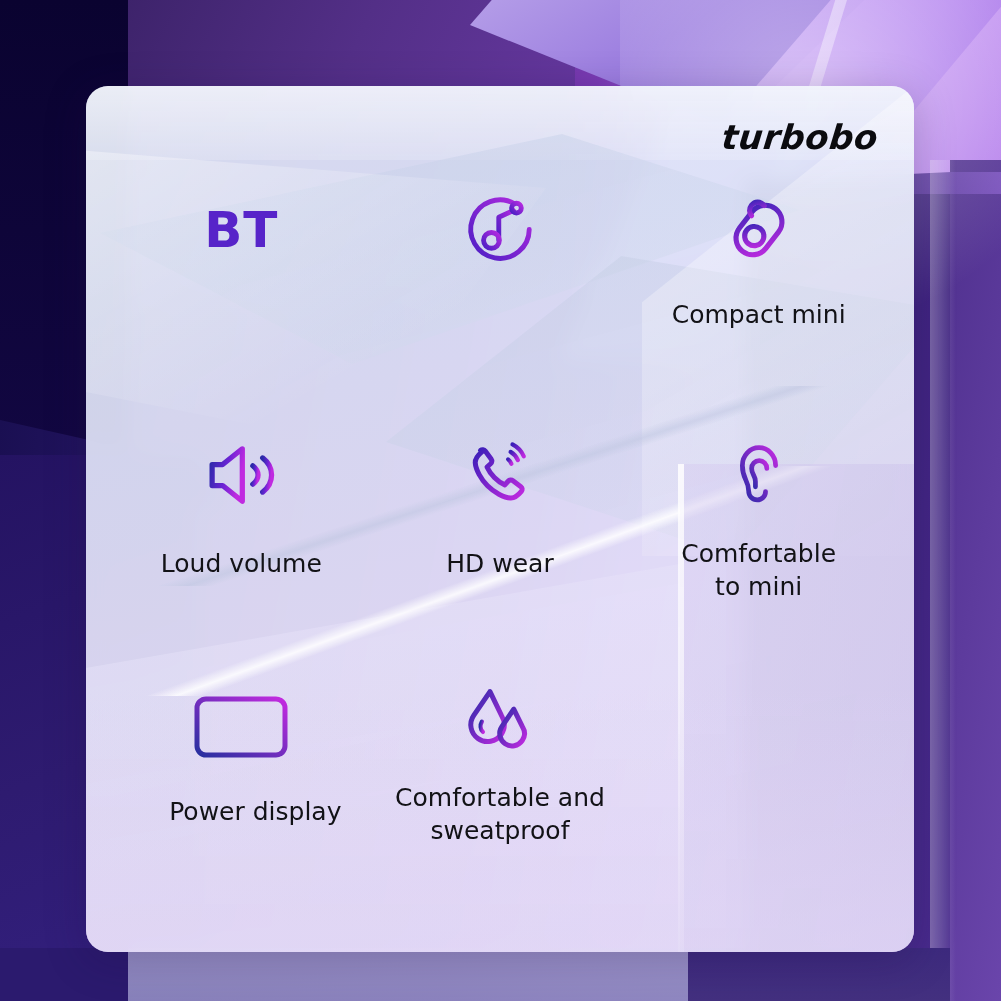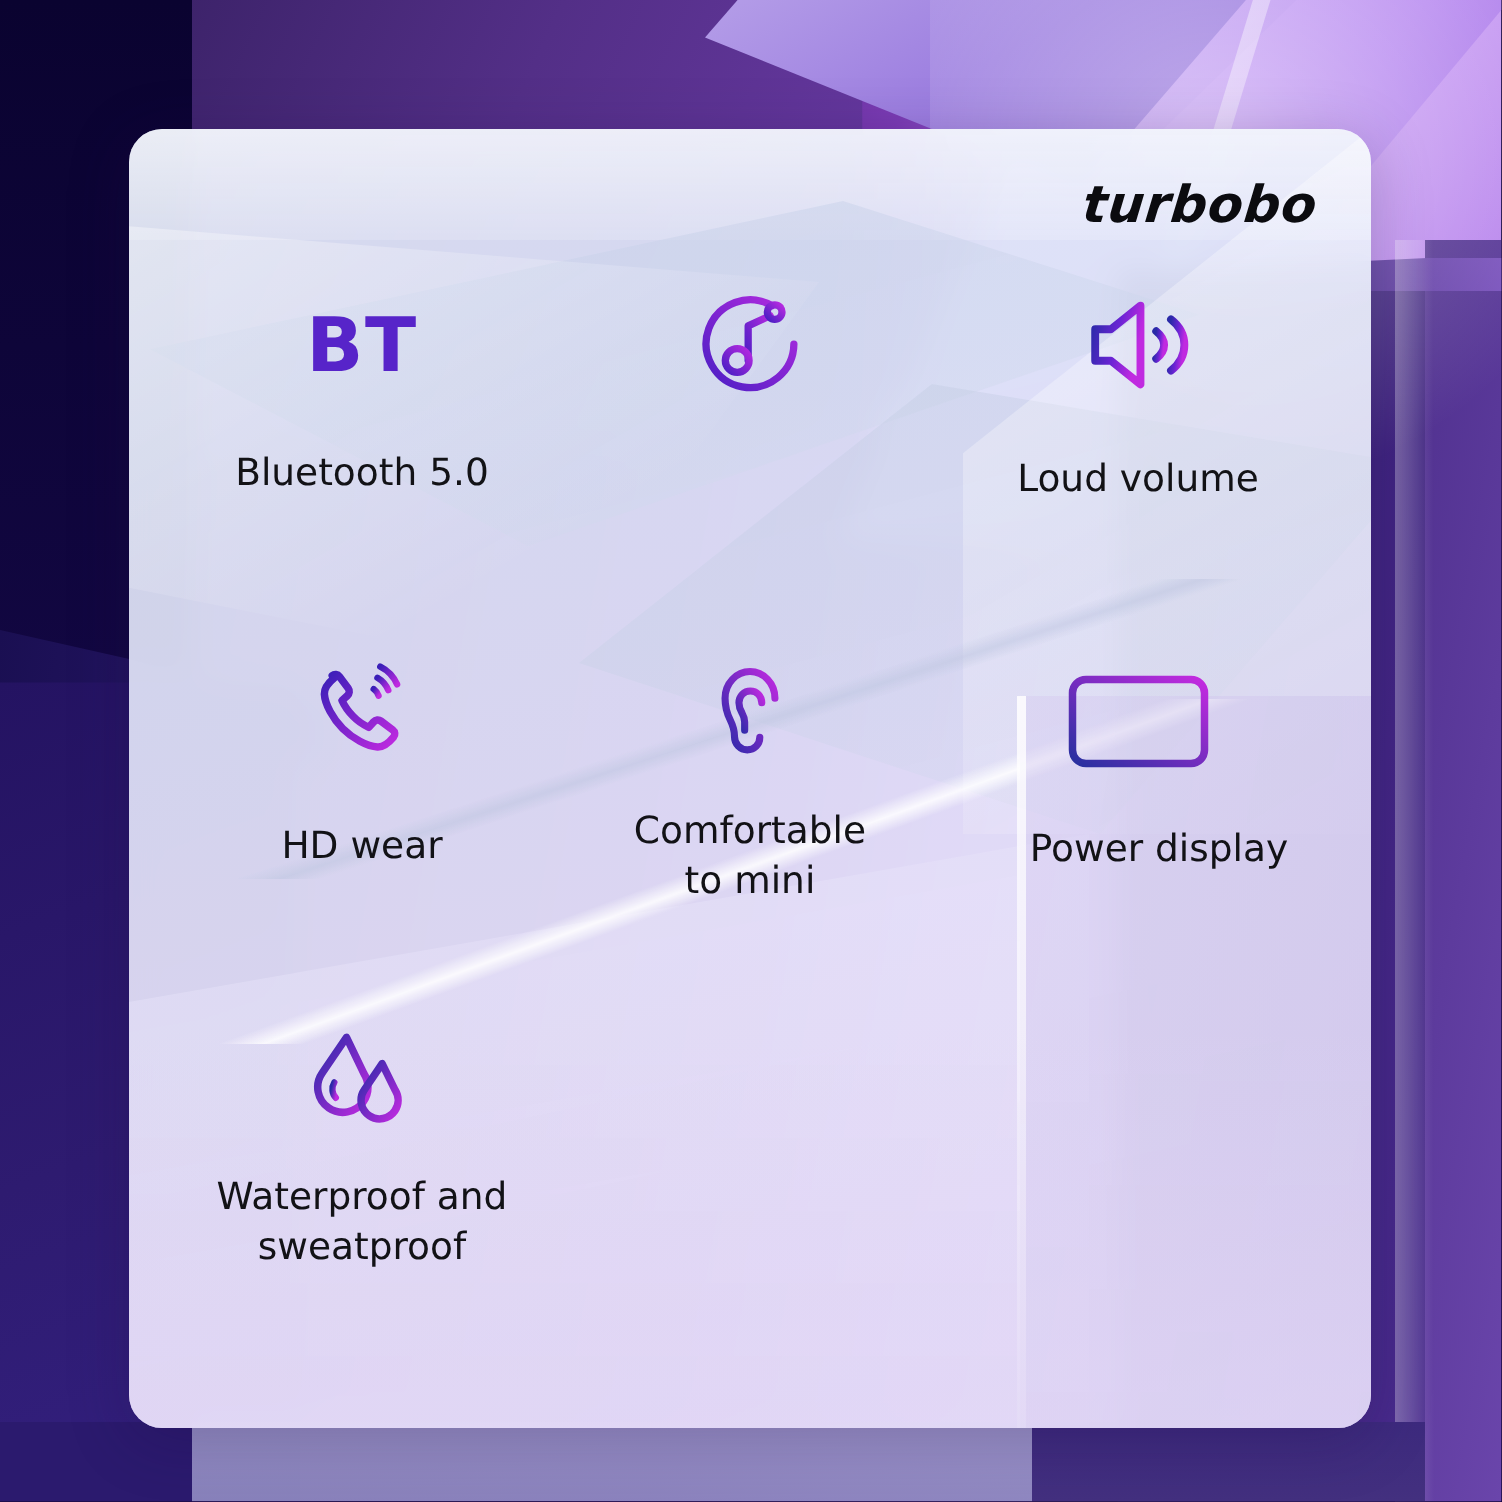--- a/index.html
+++ b/index.html
@@ -319,40 +319,57 @@
     <div class="card-inner">
 
       <div class="brand">turbobo</div>
 
       <div class="grid">
 
         <div class="cell c-r1 c-bt">
           <div class="art">
             <span class="bt">BT</span>
           </div>
-          <div class="cap">Bluetooth 5.0</div>
         </div>
 
         <div class="cell c-r1 c-hifi">
           <div class="art">
             <svg class="ico" width="78" height="78" viewBox="0 0 64 64" fill="none" aria-hidden="true">
               <defs>
                 <linearGradient id="gHifi" x1="0" y1="1" x2="1" y2="0">
                   <stop offset="0" stop-color="#4b1fc4"></stop>
                     <stop offset="1" stop-color="#b52ae0"></stop>
                 </linearGradient>
               </defs>
               <path d="M44 10.5A24 24 0 1 0 56 31.5" stroke="url(#gHifi)" stroke-width="4" stroke-linecap="round"></path>
               <path d="M31 40.5V21.5l12-5.5" stroke="url(#gHifi)" stroke-width="4" stroke-linecap="round" stroke-linejoin="round"></path>
               <circle cx="25" cy="40.5" r="6.5" stroke="url(#gHifi)" stroke-width="4"></circle>
               <circle cx="45.5" cy="14" r="4" stroke="url(#gHifi)" stroke-width="4"></circle>
             </svg>
           </div>
         </div>
 
+        <div class="cell c-r1 c-compact">
+          <div class="art">
+            <svg class="ico" width="82" height="82" viewBox="0 0 64 64" fill="none" aria-hidden="true">
+              <defs>
+                <linearGradient id="gBud" x1="0" y1="0" x2="1" y2="1">
+                  <stop offset="0" stop-color="#3b25b8"></stop>
+                    <stop offset="1" stop-color="#c02ae0"></stop>
+                </linearGradient>
+              </defs>
+              <g transform="rotate(38 32 32)">
+                <rect x="19" y="11" width="26" height="42" rx="13" stroke="url(#gBud)" stroke-width="4"></rect>
+                <circle cx="32" cy="38" r="7.5" stroke="url(#gBud)" stroke-width="4"></circle>
+                <path d="M23.5 14.5c-4.5-1-8 1.6-8 6 0 3.4 2.2 5.7 5 6.3" stroke="url(#gBud)" stroke-width="4" stroke-linecap="round"></path>
+              </g>
+            </svg>
+          </div>
+          <div class="cap">Compact mini</div>
+        </div>
 
         <div class="cell c-loud">
           <div class="art">
             <svg class="ico" width="84" height="84" viewBox="0 0 64 64" fill="none" aria-hidden="true">
               <defs>
                 <linearGradient id="gVol" x1="0" y1="0" x2="1" y2="0.4">
                   <stop offset="0" stop-color="#2a2aa8"></stop>
                     <stop offset="0.55" stop-color="#6b24d4"></stop>
                     <stop offset="1" stop-color="#c02ae0"></stop>
                 </linearGradient>
@@ -446,20 +463,20 @@
                 <linearGradient id="gDrop" x1="0" y1="0" x2="1" y2="1">
                   <stop offset="0" stop-color="#2a2aa8"></stop>
                     <stop offset="1" stop-color="#c02ae0"></stop>
                 </linearGradient>
               </defs>
               <path d="M24 8.5 11 27.5c-4.2 6.1-2.6 14.4 3.5 18.6 6.1 4.2 14.4 2.6 18.6-3.5 3.2-4.6 3-10.5.2-14.8L24 8.5Z" stroke="url(#gDrop)" stroke-width="4" stroke-linejoin="round"></path>
               <path d="M43 22.5 33.5 36.5c-3.1 4.5-1.9 10.6 2.6 13.7 4.5 3.1 10.6 1.9 13.7-2.6 2.3-3.4 2.2-7.7.2-10.9L43 22.5Z" stroke="url(#gDrop)" stroke-width="4" stroke-linejoin="round"></path>
               <path d="M17.5 32.5c-1.6 2.6-1.3 6 .8 8.2" stroke="url(#gDrop)" stroke-width="3.4" stroke-linecap="round"></path>
             </svg>
           </div>
-          <div class="cap">Waterproof and
+          <div class="cap">Comfortable and
 sweatproof</div>
         </div>
 
       </div>
     </div>
   </div>
 </div>
 
 </body></html>

